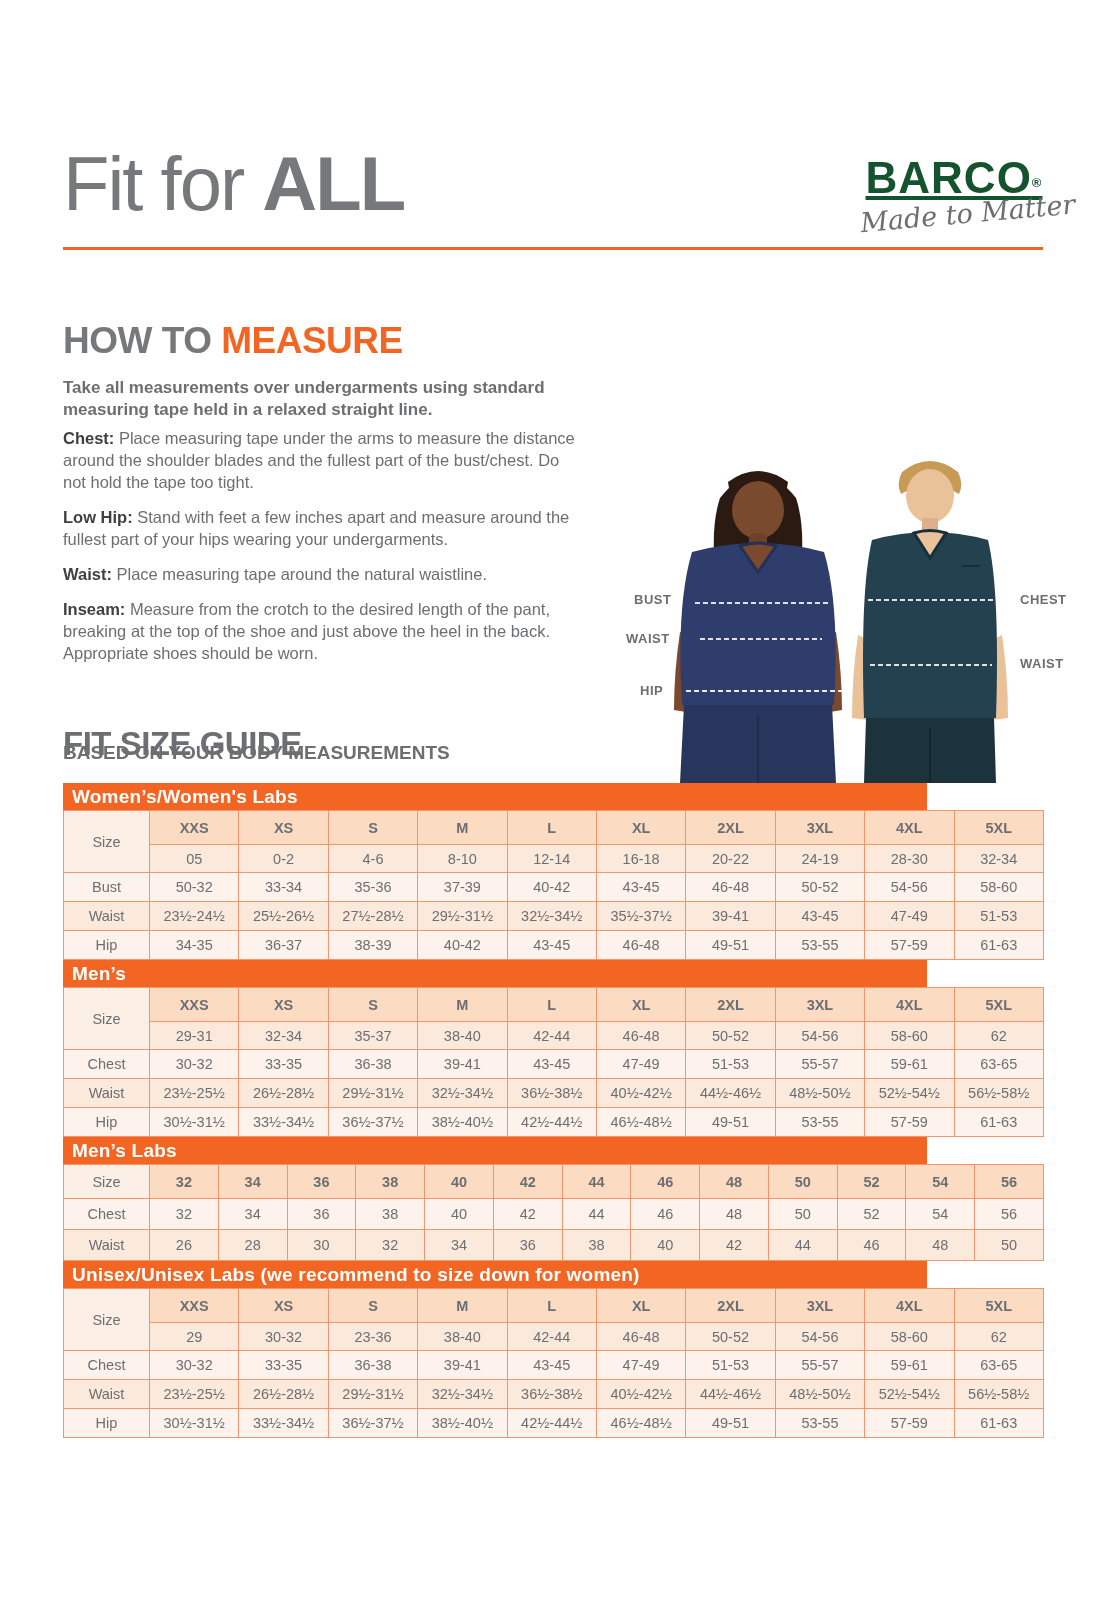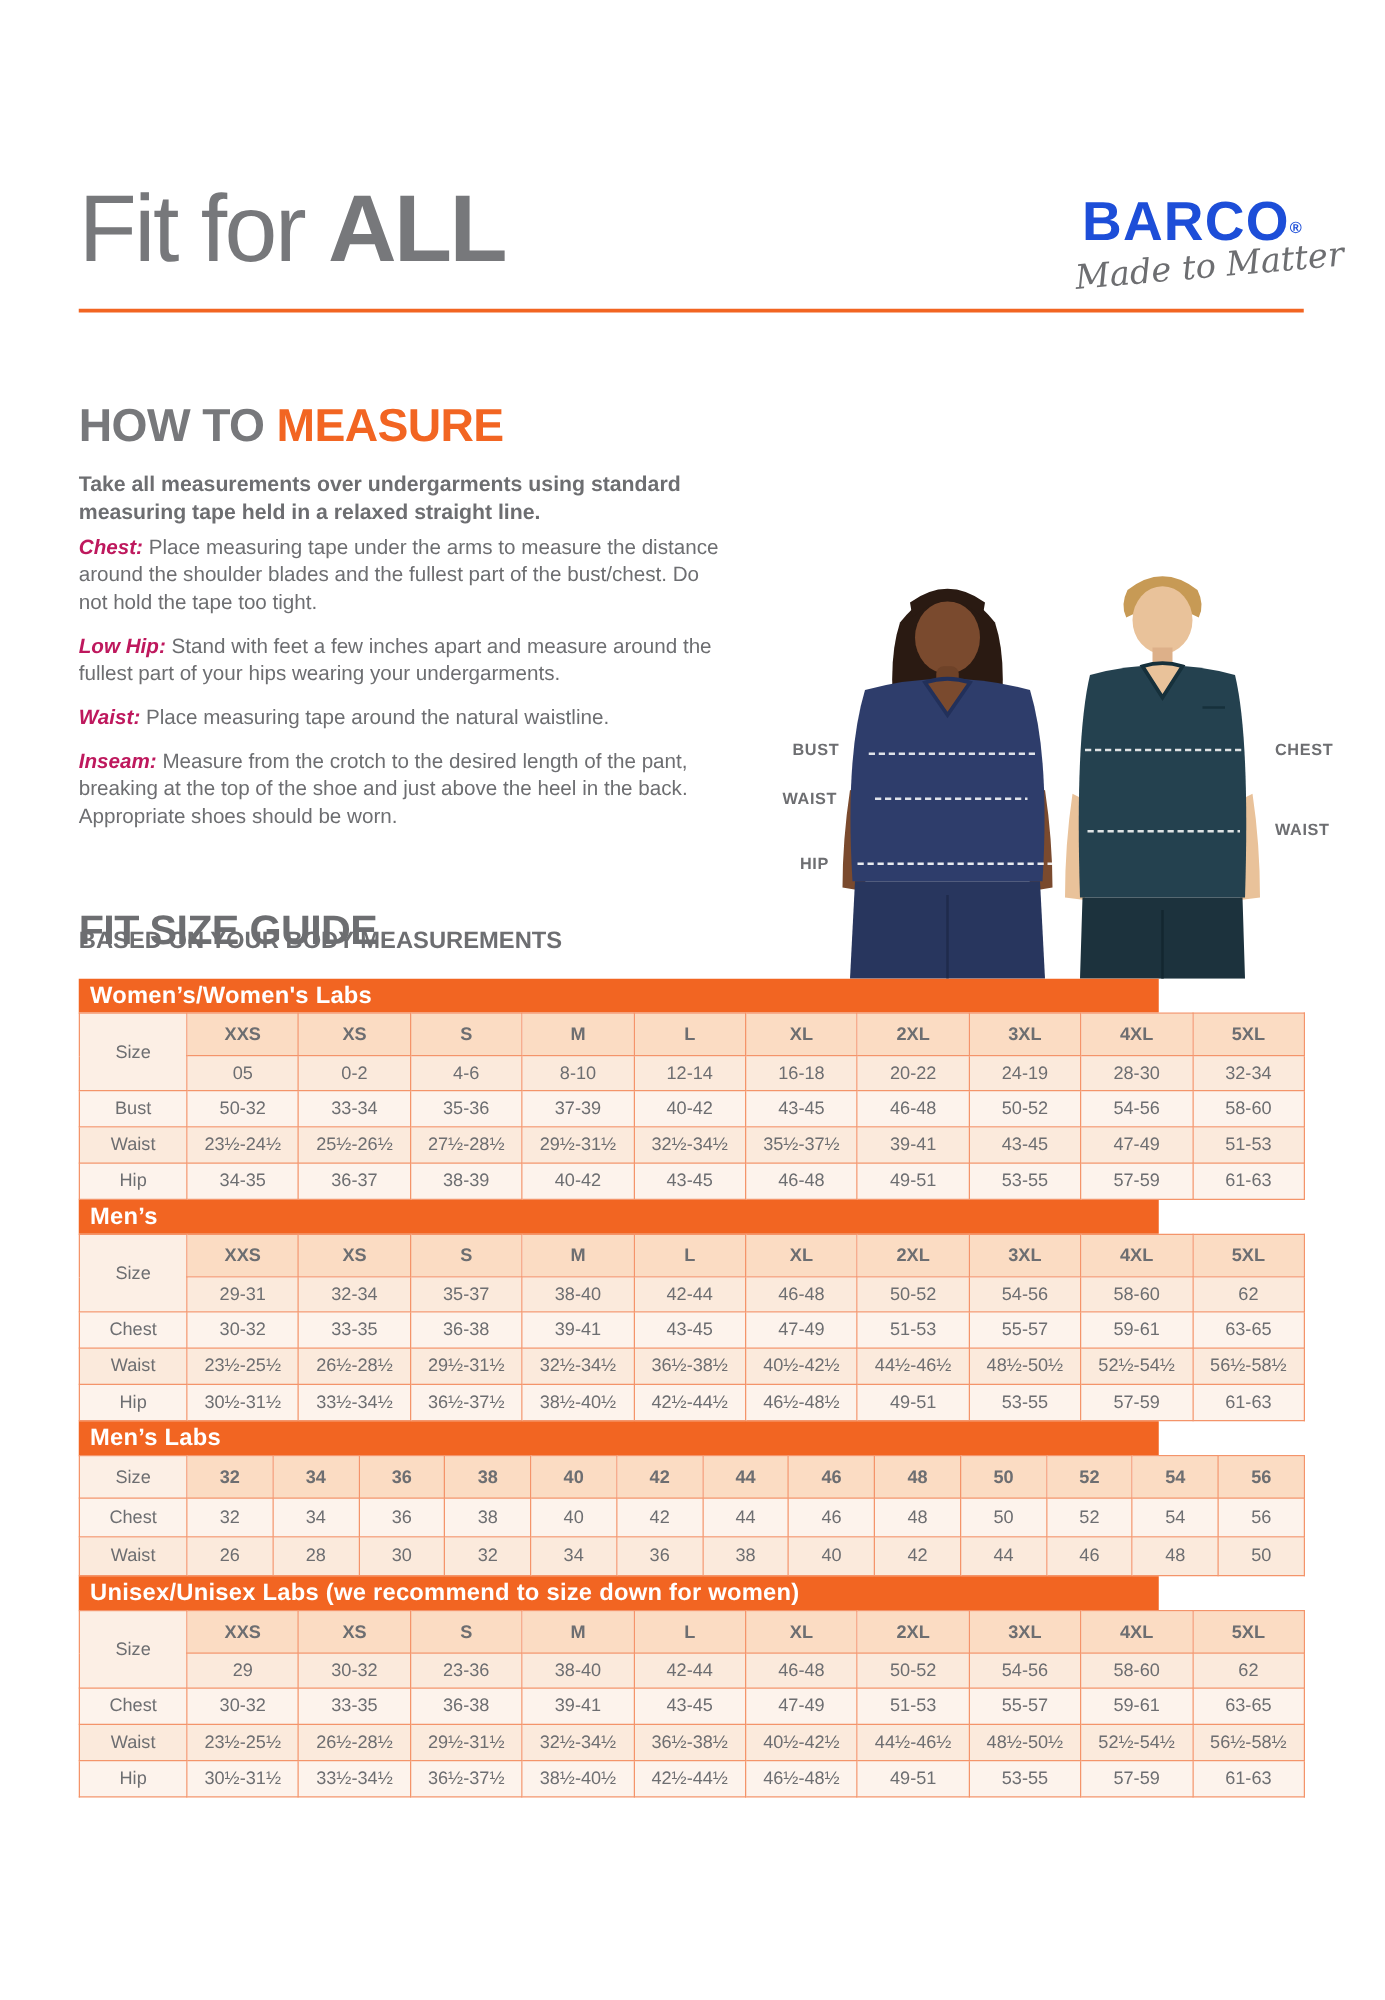--- a/index.html
+++ b/index.html
@@ -11,42 +11,42 @@
   .main-title {
     position:absolute; left:63px; top:146px; font-size:76px; line-height:1;
     color:#77787B; letter-spacing:-2px; white-space:nowrap;
   }
   .main-title .t-light { font-weight:normal; }
   .main-title .t-bold  { font-weight:bold; }
   .brand {
     position:absolute; left:860px; top:156px; width:188px; text-align:center;
   }
   .brand-name {
-    color:#1d4ed8; font-weight:bold; font-size:44px; line-height:1;
-    letter-spacing:1px; white-space:nowrap;
+    color:#14532d; font-weight:bold; font-size:44px; line-height:1;
+    letter-spacing:1px; white-space:nowrap;text-decoration:underline;
   }
   .brand-name sup { font-size:13px; vertical-align:6px; }
   .brand-tagline {
     margin-top:1px; color:#6D6E71; font-size:27px; line-height:1.05;
     font-family:"DejaVu Serif", serif; font-style:italic;
     transform:rotate(-5deg); white-space:nowrap;
   }
   .header-rule { position:absolute; left:63px; top:247px; width:980px; height:3px; background:#F26522; }
 
   
   .htm-heading { position:absolute; left:63px; top:320px; font-size:37px; font-weight:bold; letter-spacing:-0.5px; }
   .htm-heading .h-gray { color:#77787B; }
   .htm-heading .h-orange { color:#F26522; }
   .htm-intro {
     position:absolute; left:63px; top:377px; width:505px;
     font-size:17px; font-weight:bold; color:#6D6E71; line-height:1.3;
   }
   .htm-items { position:absolute; left:63px; top:428px; width:515px; }
   .htm-items p { margin:0 0 13px 0; font-size:16.5px; color:#6D6E71; line-height:1.33; }
-  .mi-label { color:#be185d; font-weight:bold;font-style:italic; }
+  .mi-label { color:#404040; font-weight:bold; }
 
   
   .models { position:absolute; left:600px; top:420px; width:508px; height:363px; }
   .models svg { position:absolute; left:0; top:0; }
   .m-label {
     position:absolute; font-size:13px; font-weight:bold; color:#6D6E71;
     letter-spacing:0.5px; white-space:nowrap;
   }
 
   

